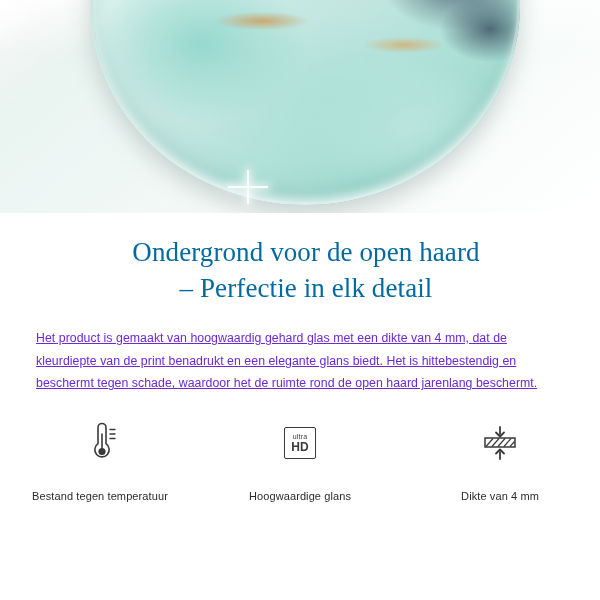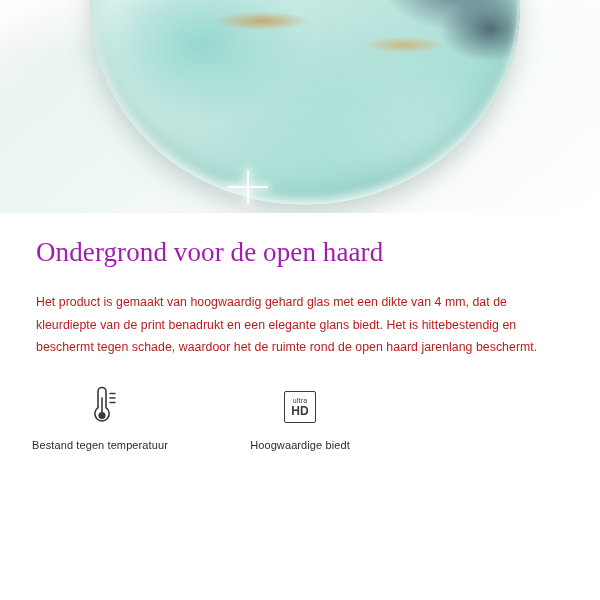--- a/index.html
+++ b/index.html
@@ -104,35 +104,37 @@
   .content {
     position: absolute;
     left: 0;
     top: 213px;
     width: 600px;
   }
   .headline {
     font-family: "Liberation Serif", serif;
     font-size: 27px;
     line-height: 1.33;
-    color: #a21caf;
+    color: #0369a1;
     margin: 22px 0 0 36px;
     width: 540px;
     font-weight: normal;
     letter-spacing: .1px;
+    text-align: center;
   }
   .headline .line2 { display: block; }
 
   .body-copy {
     margin: 20px 0 0 36px;
     width: 528px;
     font-size: 12.3px;
     line-height: 1.85;
-    color: #b91c1c;
+    color: #6d28d9;
     letter-spacing: .05px;
+    text-decoration: underline;
   }
 
   
   .features {
     margin: 26px 0 0 0;
     display: grid;
     grid-template-columns: repeat(3, 1fr);
     row-gap: 14px;
     width: 600px;
   }
@@ -142,21 +144,21 @@
     align-items: center;
     justify-content: flex-start;
   }
   .feature-icon {
     height: 44px;
     display: flex;
     align-items: center;
     justify-content: center;
   }
   .feature-label {
-    margin-top: 10px;
+    margin-top: 25px;
     font-size: 11px;
     color: #2b2b2b;
     text-align: center;
     letter-spacing: .1px;
   }
   .ultrahd-box {
     width: 30px;
     height: 30px;
     border: 1.6px solid #3a3a3a;
     border-radius: 2px;
@@ -189,20 +191,21 @@
       <div class="glass-art"></div>
       <div class="glass-edge"></div>
     </div>
     <div class="glass-highlight"></div>
   </div>
 
   <div class="content">
 
     <h1 class="headline">
       <span>Ondergrond voor de open haard</span>
+      <span class="line2">– Perfectie in elk detail</span>
     </h1>
 
     <p class="body-copy">Het product is gemaakt van hoogwaardig gehard glas met een dikte van 4 mm, dat de kleurdiepte van de print benadrukt en een elegante glans biedt. Het is hittebestendig en beschermt tegen schade, waardoor het de ruimte rond de open haard jarenlang beschermt.</p>
 
     <div class="features">
 
       <div class="feature">
         <div class="feature-icon">
           <svg width="40" height="42" viewBox="0 0 40 42" fill="none" aria-hidden="true">
             <path d="M18 5.5a4 4 0 0 1 8 0v16.2a7.2 7.2 0 1 1-8 0V5.5z" stroke="#3a3a3a" stroke-width="1.6" fill="none"></path>
@@ -214,22 +217,35 @@
         <div class="feature-label">Bestand tegen temperatuur</div>
       </div>
 
       <div class="feature">
         <div class="feature-icon">
           <div class="ultrahd-box">
             <span class="u1">ultra</span>
             <span class="u2">HD</span>
           </div>
         </div>
-        <div class="feature-label">Hoogwaardige biedt</div>
+        <div class="feature-label">Hoogwaardige glans</div>
       </div>
 
 
 
 
+      <div class="feature">
+        <div class="feature-icon">
+          <svg width="42" height="40" viewBox="0 0 42 40" fill="none" aria-hidden="true">
+            <path d="M21 4v7" stroke="#3a3a3a" stroke-width="1.8" stroke-linecap="round"></path>
+            <path d="M17 9.5l4 4 4-4" stroke="#3a3a3a" stroke-width="1.8" stroke-linecap="round" stroke-linejoin="round" fill="none"></path>
+            <rect x="6" y="15" width="30" height="9" stroke="#3a3a3a" stroke-width="1.5" fill="none"></rect>
+            <path d="M7 23.5l7-8M13 23.5l7-8M19 23.5l7-8M25 23.5l7-8M31 23.5l4.5-5" stroke="#3a3a3a" stroke-width="1.2"></path>
+            <path d="M21 36v-7" stroke="#3a3a3a" stroke-width="1.8" stroke-linecap="round"></path>
+            <path d="M17 30.5l4-4 4 4" stroke="#3a3a3a" stroke-width="1.8" stroke-linecap="round" stroke-linejoin="round" fill="none"></path>
+          </svg>
+        </div>
+        <div class="feature-label">Dikte van 4 mm</div>
+      </div>
 
     </div>
   </div>
 </div>
 
 </body></html>

